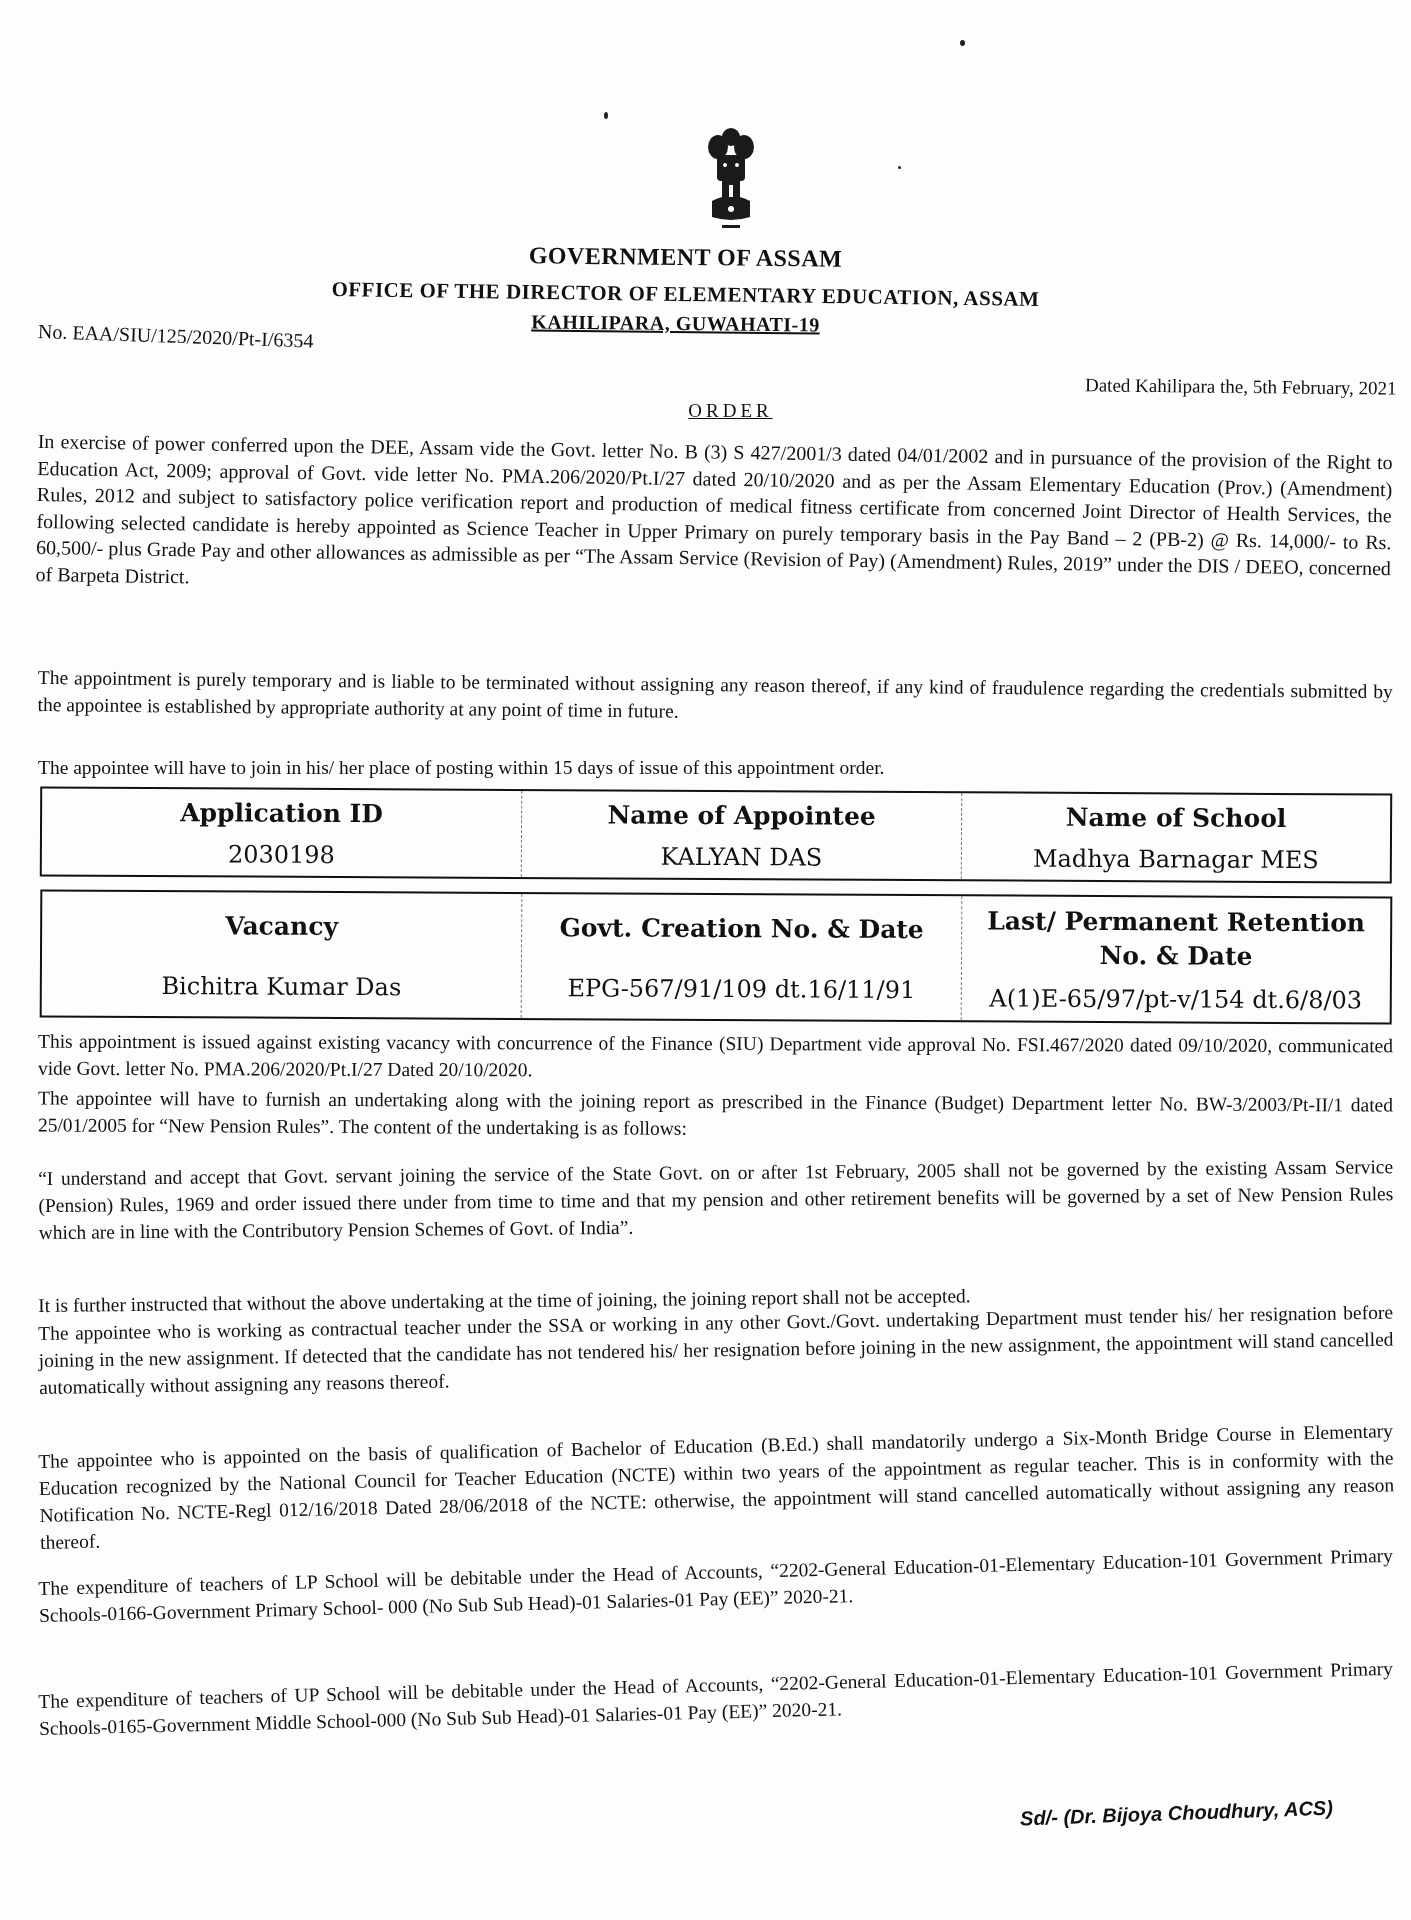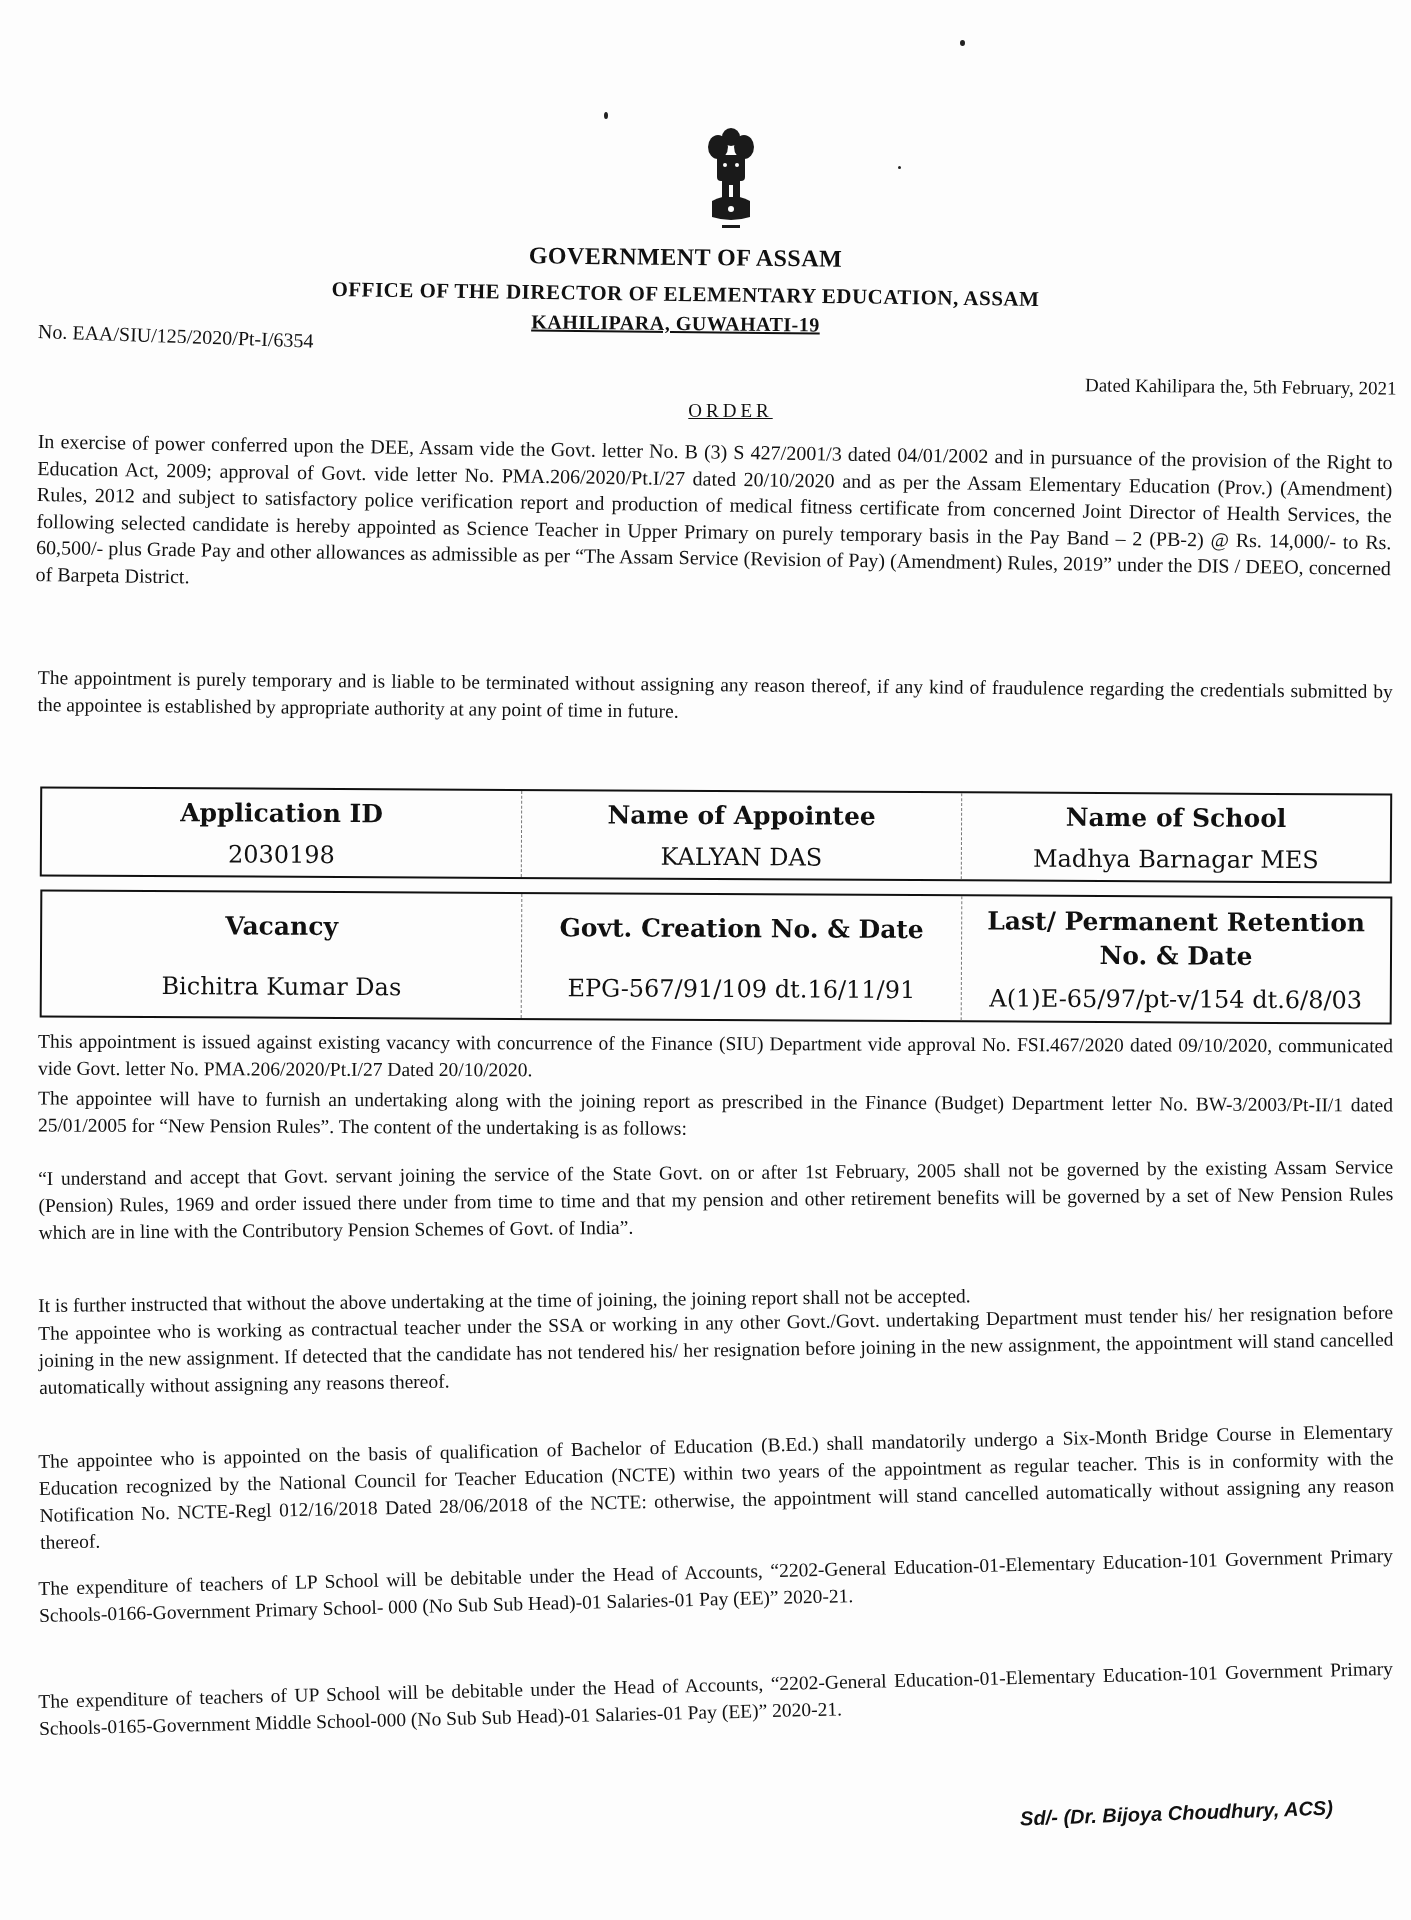--- a/index.html
+++ b/index.html
@@ -67,20 +67,21 @@
 
   <div class="hdr h1">GOVERNMENT OF ASSAM</div>
   <div class="hdr h2">OFFICE OF THE DIRECTOR OF ELEMENTARY EDUCATION, ASSAM</div>
   <div class="hdr h3">KAHILIPARA, GUWAHATI-19</div>
   <div class="refno">No. EAA/SIU/125/2020/Pt-I/6354</div>
   <div class="dated">Dated Kahilipara the, 5th February, 2021</div>
   <div class="order-title">ORDER</div>
 
   <div class="para p1">In exercise of power conferred upon the DEE, Assam vide the Govt. letter No. B (3) S 427/2001/3 dated 04/01/2002 and in pursuance of the provision of the Right to Education Act, 2009; approval of Govt. vide letter No. PMA.206/2020/Pt.I/27 dated 20/10/2020 and as per the Assam Elementary Education (Prov.) (Amendment) Rules, 2012 and subject to satisfactory police verification report and production of medical fitness certificate from concerned Joint Director of Health Services, the following selected candidate is hereby appointed as Science Teacher in Upper Primary on purely temporary basis in the Pay Band – 2 (PB-2) @ Rs. 14,000/- to Rs. 60,500/- plus Grade Pay and other allowances as admissible as per “The Assam Service (Revision of Pay) (Amendment) Rules, 2019” under the DIS / DEEO, concerned of Barpeta District.</div>
   <div class="para p2">The appointment is purely temporary and is liable to be terminated without assigning any reason thereof, if any kind of fraudulence regarding the credentials submitted by the appointee is established by appropriate authority at any point of time in future.</div>
+  <div class="para p3">The appointee will have to join in his/ her place of posting within 15 days of issue of this appointment order.</div>
 
   <div class="tbl t1">
     <div class="cell">
       <div class="th">Application ID</div>
       <div class="td">2030198</div>
     </div>
     <div class="cell">
       <div class="th">Name of Appointee</div>
       <div class="td">KALYAN DAS</div>
     </div>

